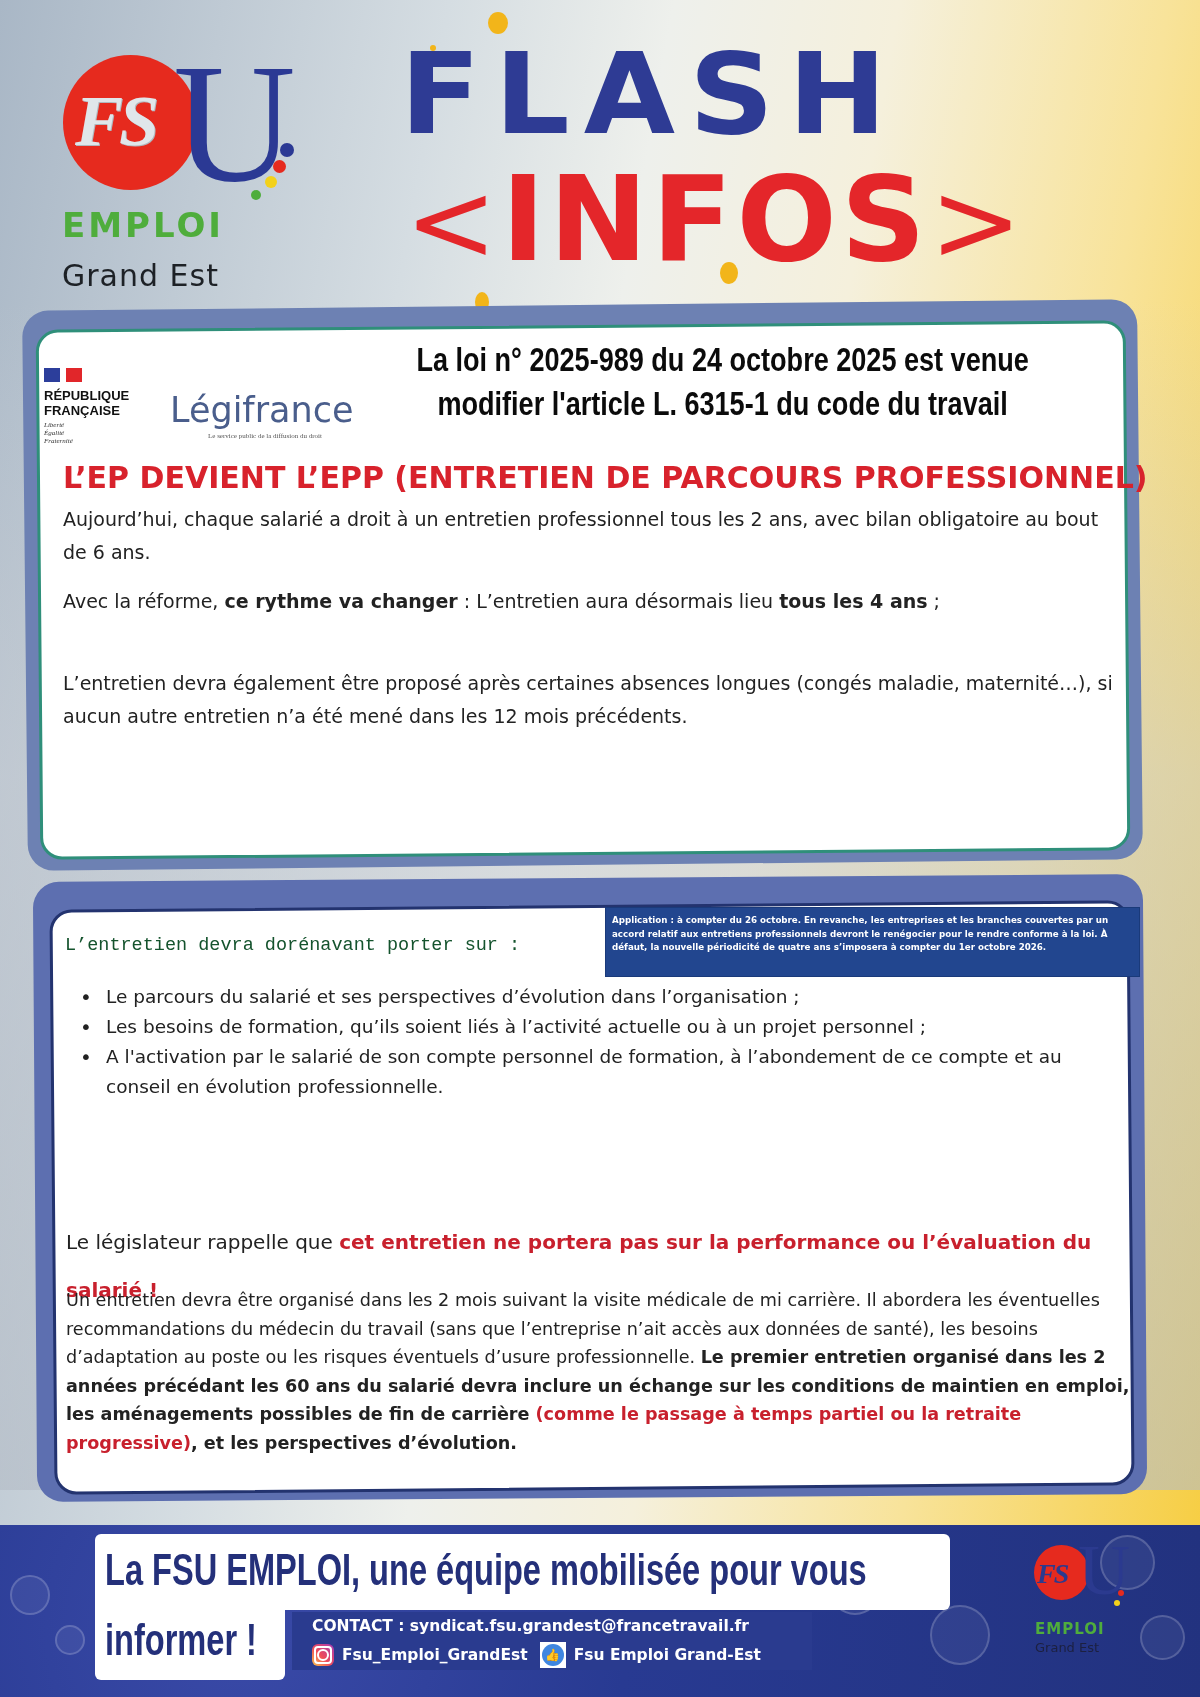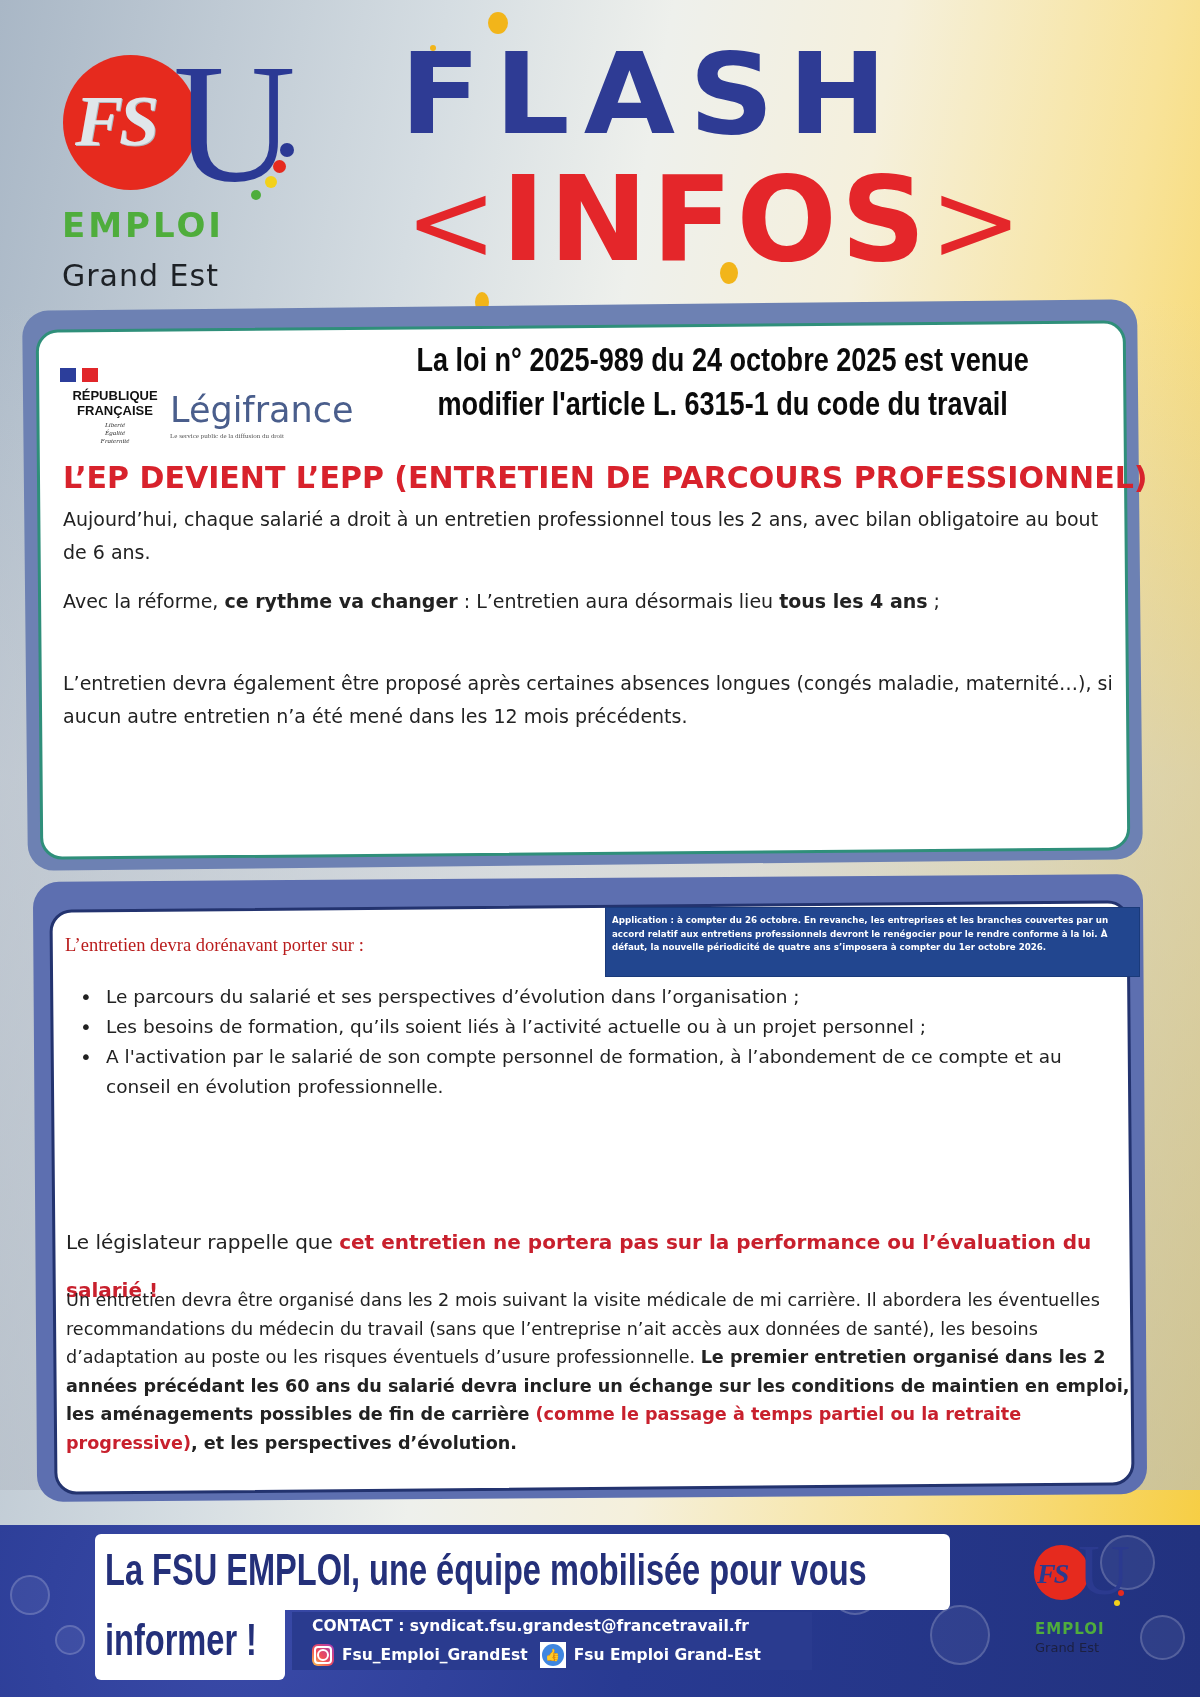--- a/index.html
+++ b/index.html
@@ -53,28 +53,28 @@
 
   
   .card-back {
     position: absolute; background: #6d81b3; border-radius: 26px;
   }
   .card {
     position: absolute; background: #fff; border-radius: 22px;
     border: 3px solid #2f8f7a;
   }
 
-  .rf { position: absolute; left: 60px; top: 368px; width: 110px; text-align: center; }
+  .rf { position: absolute; left: 44px; top: 368px; width: 110px; }
   .rf-flag { display: flex; gap: 6px; margin-bottom: 6px; }
   .rf-flag span { width: 16px; height: 14px; display: block; }
   .rf-name { font-weight: bold; font-size: 13px; line-height: 15px; color: #111; }
   .rf-motto { font-family: "Liberation Serif", serif; font-style: italic; font-size: 7px; line-height: 8px; color: #333; margin-top: 3px; }
   .legi { position: absolute; left: 170px; top: 390px; }
   .legi-name { font-family: "DejaVu Sans", sans-serif; font-size: 35px; color: #4a5e8c; }
-  .legi-tag { font-family: "Liberation Serif", serif; font-size: 7px; color: #555; margin-top: 2px; }
+  .legi-tag { font-family: "Liberation Serif", serif; font-size: 7px; color: #555; margin-top: 2px; margin-left: 38px; }
 
   .law-title {
     position: absolute; left: 370px; top: 338px; width: 720px; font-family: "Liberation Sans", sans-serif;
     font-weight: bold; font-size: 33px; line-height: 44px; color: #0b0b0b; transform: scaleX(0.82); transform-origin: left top;
     text-align: center; width: 860px;
   }
 
   .epp-heading {
     position: absolute; left: 63px; top: 460px; font-family: "DejaVu Sans", sans-serif; font-weight: bold;
     font-size: 30px; color: #d8222c; letter-spacing: 0px;
@@ -87,21 +87,21 @@
   .body1 p { margin-bottom: 16px; }
 
   
   .app-note {
     position: absolute; left: 605px; top: 907px; width: 535px; height: 70px;
     background: #22468f; color: #fff; font-family: "DejaVu Sans", sans-serif; font-weight: bold;
     font-size: 8.7px; line-height: 13.5px; padding: 6px 6px; border: 1px solid #1a3a7a;
   }
 
   .intro2 {
-    position: absolute; left: 65px; top: 935px; font-family: Liberation Serif, serif; font-size: 18.5px; color: #b91c1c; text-align: center;
+    position: absolute; left: 65px; top: 935px; font-family: Liberation Mono, monospace; font-size: 18.5px; color: #14532d; text-align: center;
   }
   .bullets {
     position: absolute; left: 80px; top: 982px; width: 1050px; font-family: "DejaVu Sans", sans-serif;
     font-size: 18.5px; line-height: 30px; color: #222; list-style: none;
   }
   .bullets li { position: relative; padding-left: 26px; }
   .bullets li::before { content: "•"; position: absolute; left: 0; top: 0; font-size: 20px; }
 
   .reminder {
     position: absolute; left: 66px; top: 1218px; width: 1080px; font-family: "DejaVu Sans", sans-serif;

